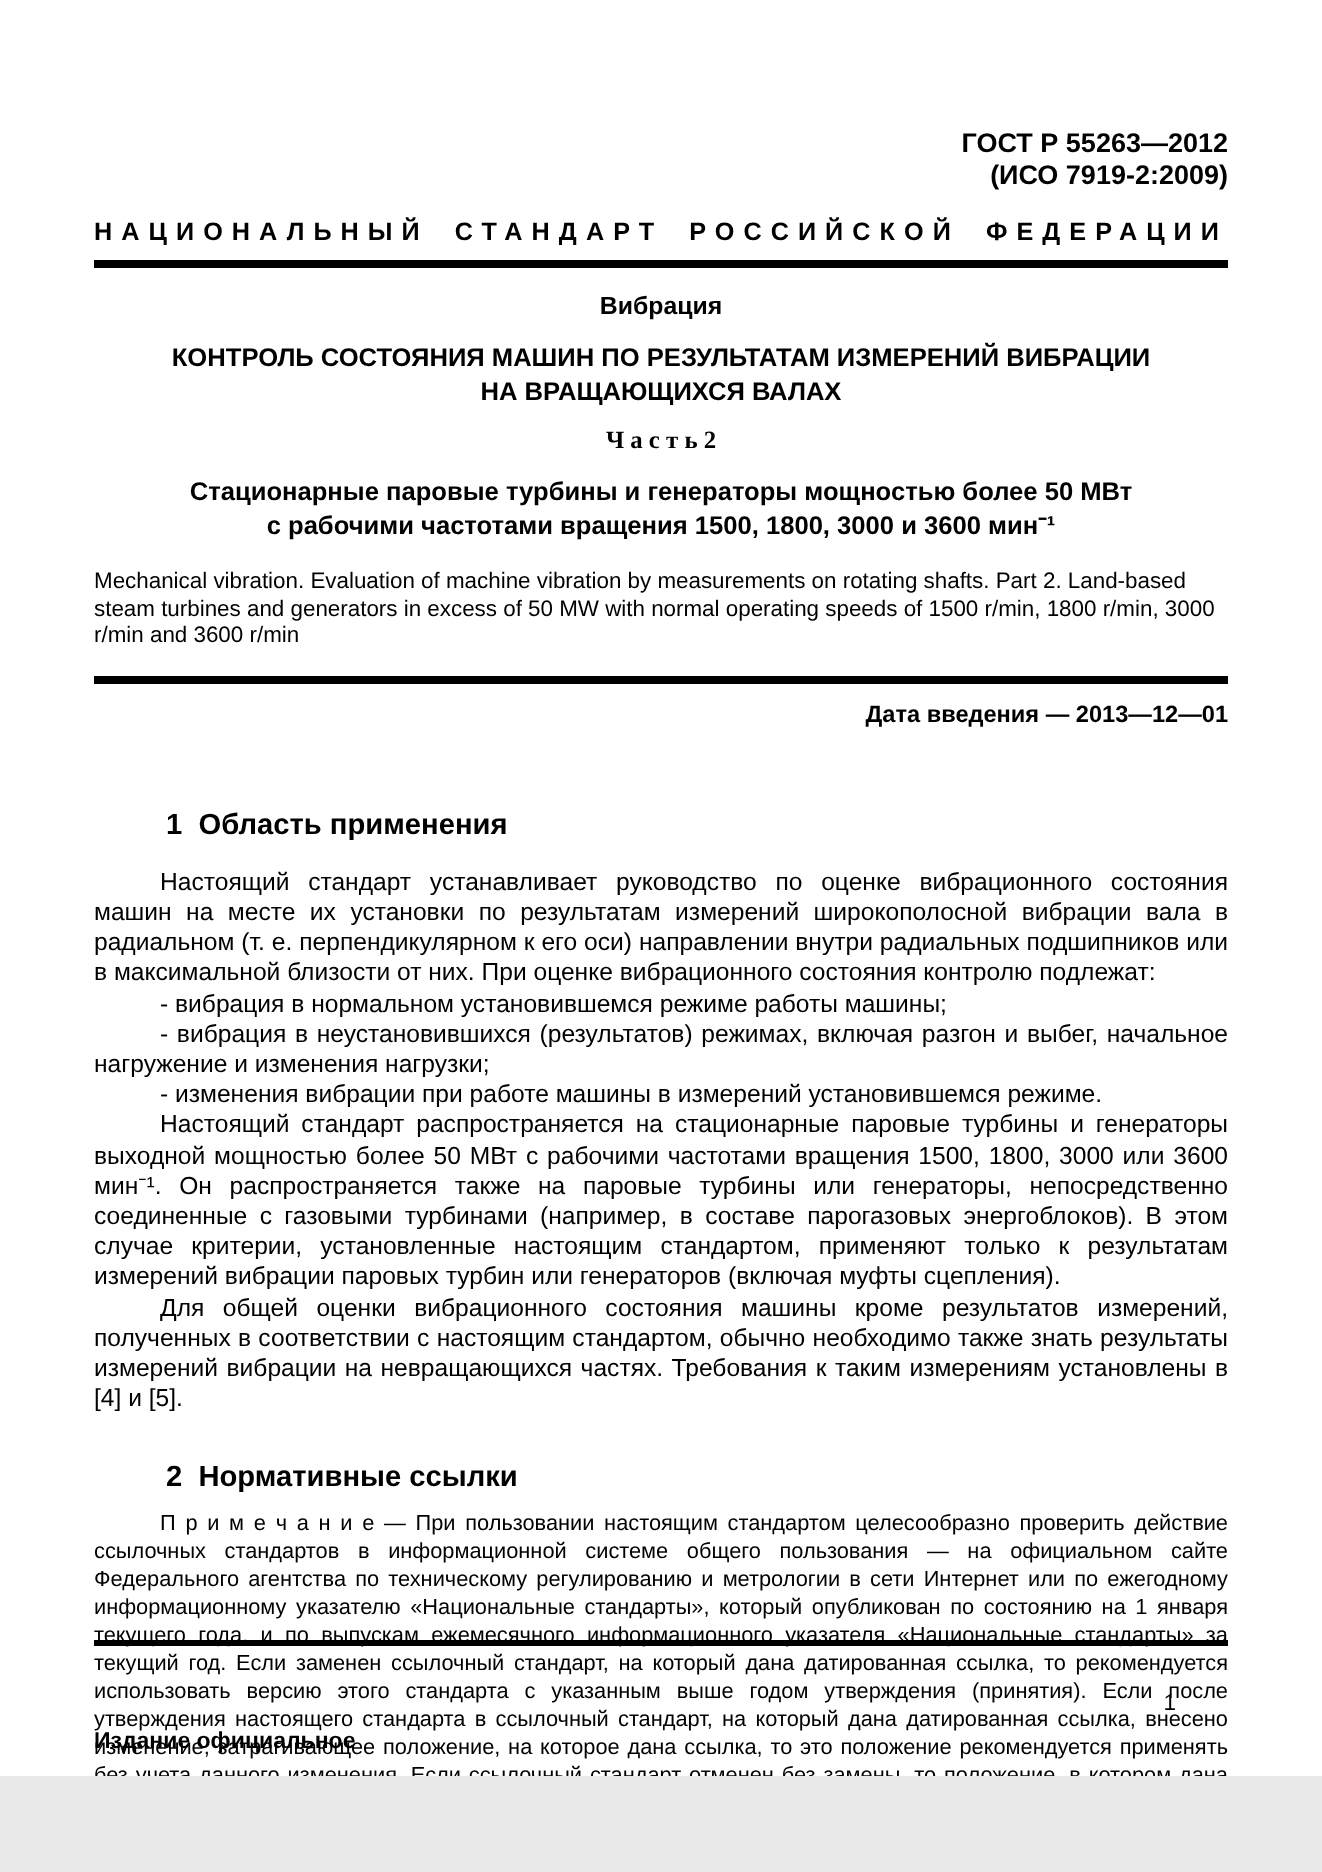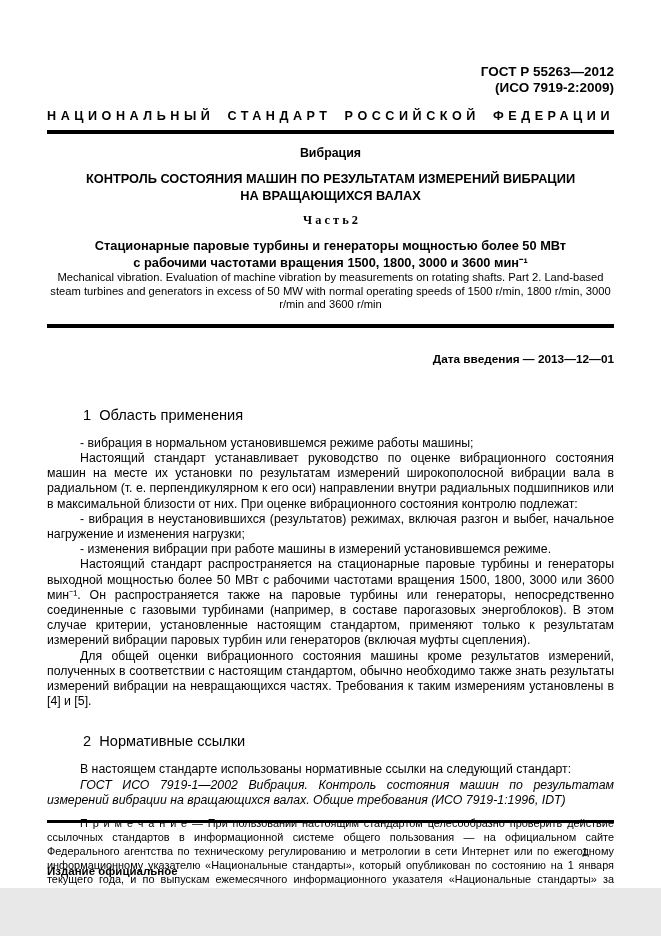--- a/index.html
+++ b/index.html
@@ -24,25 +24,25 @@
   .nat-heading span { letter-spacing:0.36em; }
 
   .rule { height:4px; background:#000; }
   .rule-1 { margin-top:7px; }
   .rule-2 { margin-top:12px; }
 
   .group-title   { margin-top:12px; text-align:center; font-weight:bold; font-size:12.4px; }
   .main-title    { margin-top:10px; text-align:center; font-weight:bold; font-size:12.8px; line-height:17px; }
   .part-title    { margin-top:9px;  text-align:center; font-weight:bold; font-size:12.4px;font-family:Liberation Serif, serif; }
   .sub-title     { margin-top:10px; text-align:center; font-weight:bold; font-size:12.8px; line-height:16.5px; }
-  .eng-title     { text-align:center; font-size:11.2px; line-height:13.6px; }
+  .eng-title     { margin-top:14px; text-align:left; font-size:11.2px; line-height:13.6px; }
 
-  .date-line { margin-top:24px; text-align:right; font-weight:bold; font-size:11.8px; }
+  .date-line { margin-top:8px; text-align:right; font-weight:bold; font-size:11.8px; }
 
-  .sec-heading { margin:0 0 0 36px; font-weight:normal; font-size:14.6px; }
+  .sec-heading { margin:0 0 0 36px; font-weight:bold; font-size:14.6px; }
   .sec-heading.first { margin-top:41px; }
   .sec-heading.second { margin-top:24px; }
 
   .body-text { font-size:12.3px; line-height:15.2px; text-align:justify; }
   .body-text p { margin:0; text-indent:33px; }
   .sec-body { margin-top:13px; }
   .ref-italic { font-style:italic; }
 
   .note {
     margin-top:9px;
@@ -90,34 +90,30 @@
 
     <div class="eng-title">Mechanical vibration. Evaluation of machine vibration by measurements on rotating shafts. Part 2. Land-based steam turbines and generators in excess of 50 MW with normal operating speeds of 1500 r/min, 1800 r/min, 3000 r/min and 3600 r/min</div>
 
     <div class="rule rule-2"></div>
 
     <div class="date-line">Дата введения — 2013—12—01</div>
 
     <div class="sec-heading first">1&nbsp;&nbsp;Область применения</div>
 
     <div class="body-text sec-body">
+      <p>Настоящий стандарт устанавливает руководство по оценке вибрационного состояния машин на месте их установки по результатам измерений широкополосной вибрации вала в радиальном (т. е. перпендикулярном к его оси) направлении внутри радиальных подшипников или в максимальной близости от них. При оценке вибрационного состояния контролю подлежат:</p>
       <p>- вибрация в нормальном установившемся режиме работы машины;</p>
-      <p>Настоящий стандарт устанавливает руководство по оценке вибрационного состояния машин на месте их установки по результатам измерений широкополосной вибрации вала в радиальном (т. е. перпендикулярном к его оси) направлении внутри радиальных подшипников или в максимальной близости от них. При оценке вибрационного состояния контролю подлежат:</p>
       <p>- вибрация в неустановившихся (результатов) режимах, включая разгон и выбег, начальное нагружение и изменения нагрузки;</p>
       <p>- изменения вибрации при работе машины в измерений установившемся режиме.</p>
       <p>Настоящий стандарт распространяется на стационарные паровые турбины и генераторы выходной мощностью более 50 МВт с рабочими частотами вращения 1500, 1800, 3000 или 3600 мин⁻¹. Он распространяется также на паровые турбины или генераторы, непосредственно соединенные с газовыми турбинами (например, в составе парогазовых энергоблоков). В этом случае критерии, установленные настоящим стандартом, применяют только к результатам измерений вибрации паровых турбин или генераторов (включая муфты сцепления).</p>
       <p>Для общей оценки вибрационного состояния машины кроме результатов измерений, полученных в соответствии с настоящим стандартом, обычно необходимо также знать результаты измерений вибрации на невращающихся частях. Требования к таким измерениям установлены в [4] и [5].</p>
     </div>
 
     <div class="sec-heading second">2&nbsp;&nbsp;Нормативные ссылки</div>
 
-    <div class="body-text sec-body">
-      <p>В настоящем стандарте использованы нормативные ссылки на следующий стандарт:</p>
-      <p class="ref-italic">ГОСТ  ИСО 7919-1—2002 Вибрация. Контроль состояния машин по результатам измерений вибрации на вращающихся валах. Общие требования (ИСО 7919-1:1996, IDT)</p>
-    </div>
 
     <div class="note">П р и м е ч а н и е — При пользовании настоящим стандартом целесообразно проверить действие ссылочных стандартов в информационной системе общего пользования — на официальном сайте Федерального агентства по техническому регулированию и метрологии в сети Интернет или по ежегодному информационному указателю «Национальные стандарты», который опубликован по состоянию на 1 января текущего года, и по выпускам ежемесячного информационного указателя «Национальные стандарты» за текущий год. Если заменен ссылочный стандарт, на который дана датированная ссылка, то рекомендуется использовать версию этого стандарта с указанным выше годом утверждения (принятия). Если после утверждения настоящего стандарта в ссылочный стандарт, на который дана датированная ссылка, внесено изменение, затрагивающее положение, на которое дана ссылка, то это положение рекомендуется применять без учета данного изменения. Если ссылочный стандарт отменен без замены, то положение, в котором дана ссылка на него, рекомендуется применять в части, не затрагивающей эту ссылку.</div>
 
   </div>
 
   <div class="footer-rule"></div>
   <div class="edition-label">Издание официальное</div>
   <div class="page-number">1</div>
 </div>
 

